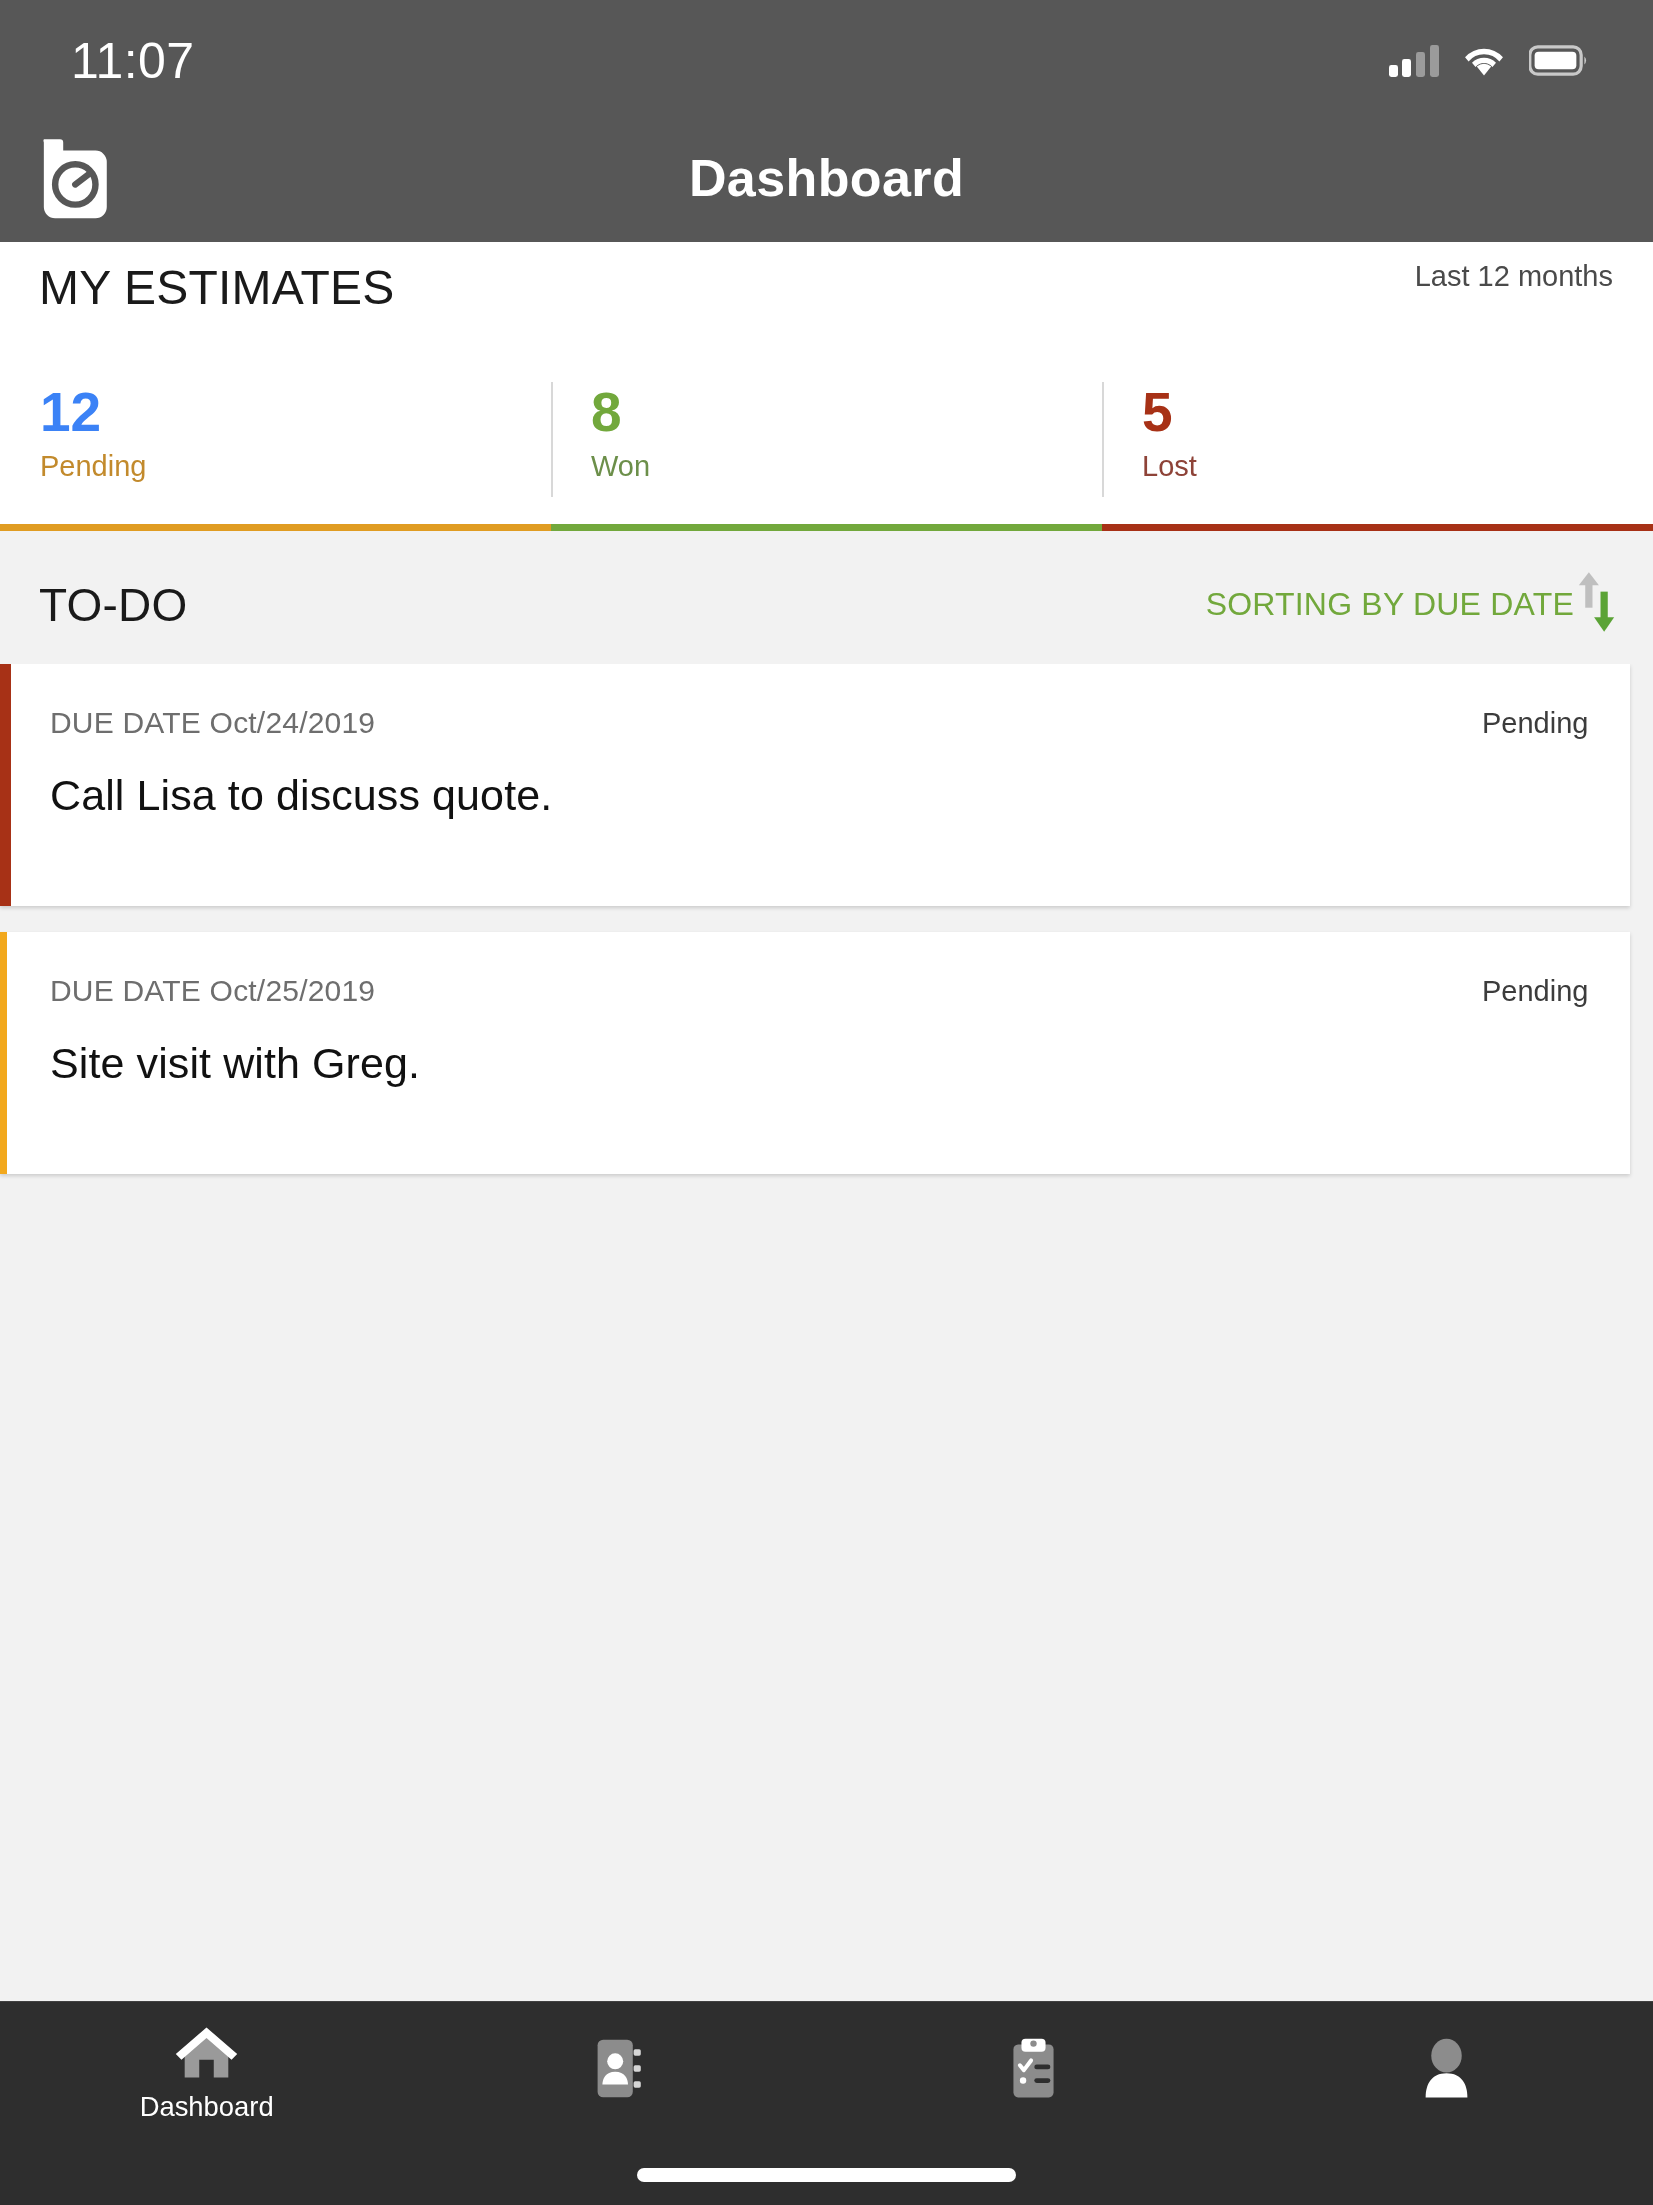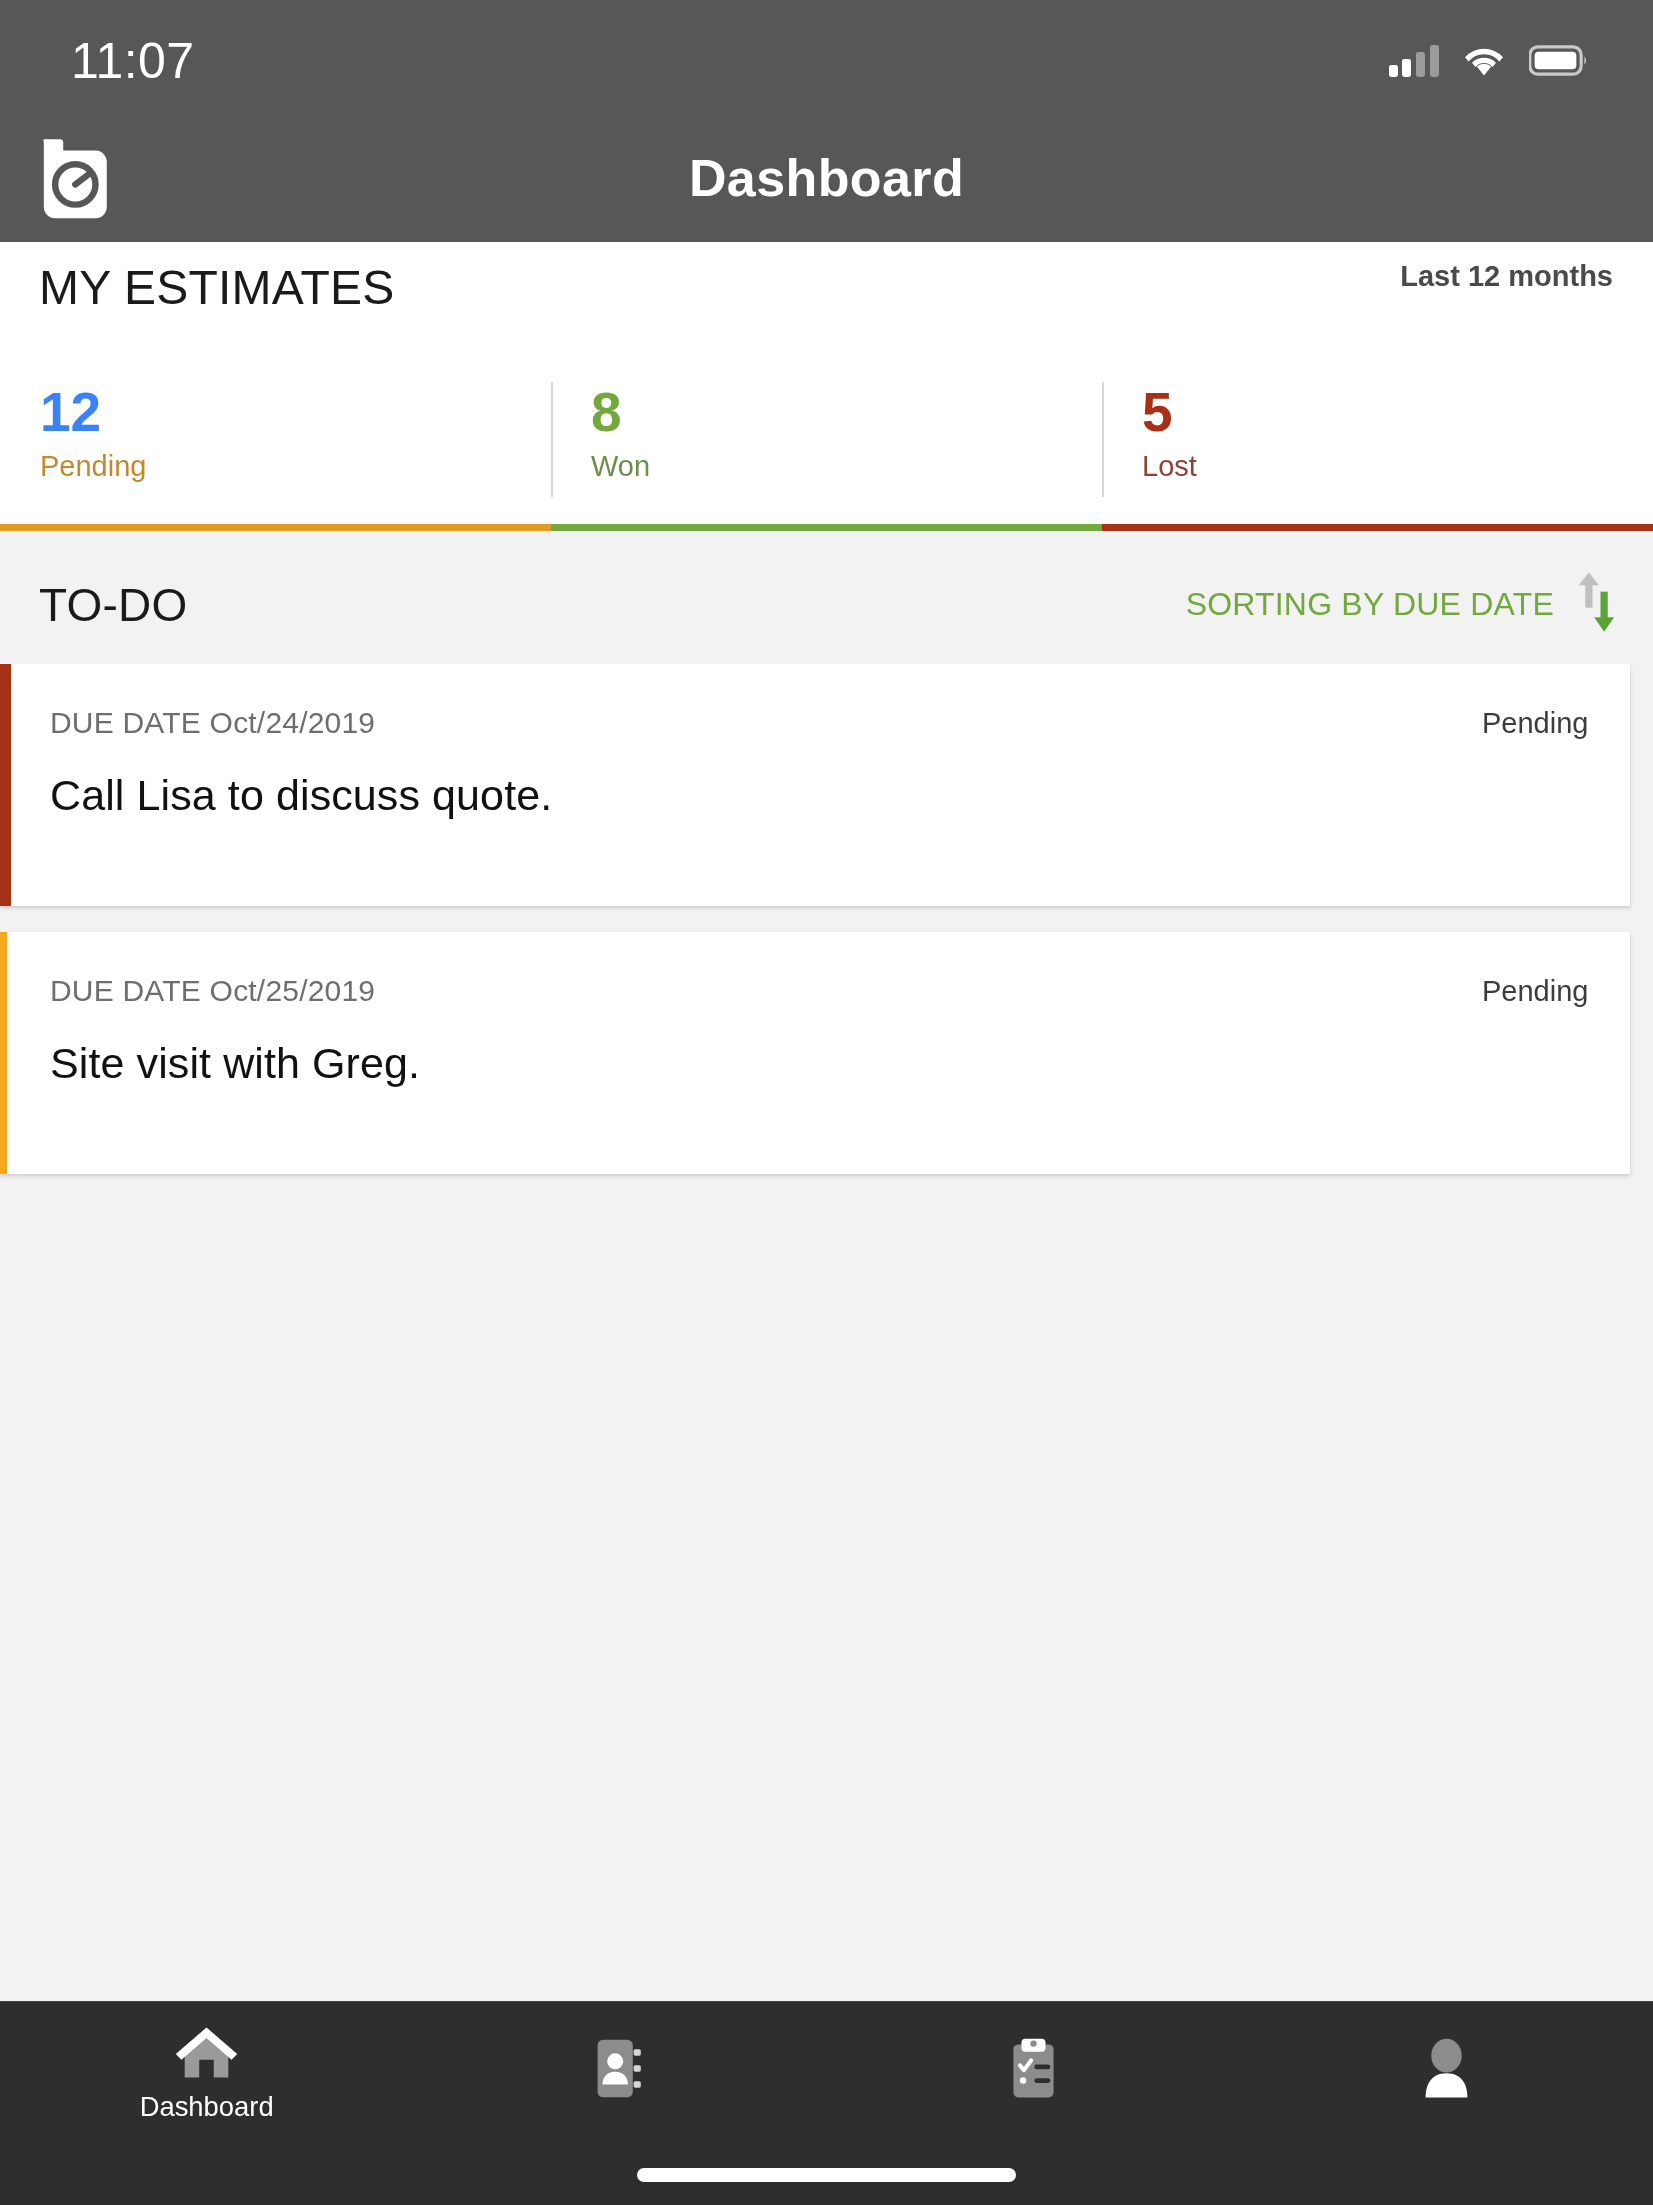--- a/index.html
+++ b/index.html
@@ -104,21 +104,21 @@
   }
   .estimates-title {
     font-size: 48px;
     color: #1A1A1A;
     letter-spacing: 0.2px;
     font-weight: 400;
   }
   .estimates-range {
     font-size: 29px;
     color: #4A4A4A;
-    font-weight: 700;
+    font-weight: 400;
   }
 
   .stats-row {
     display: flex;
     padding: 0;
     height: 161px;
   }
   .stat {
     flex: 1 1 0;
     position: relative;
@@ -164,21 +164,21 @@
   }
   .todo-title {
     font-size: 46px;
     color: #1A1A1A;
     font-weight: 400;
     letter-spacing: 0.2px;
   }
   .sort-control {
     display: flex;
     align-items: center;
-    gap: 20px;
+    gap: 0;
   }
   .sort-label {
     font-size: 32px;
     color: #72A83C;
     font-weight: 500;
     letter-spacing: 0.2px;
   }
   .sort-arrows { width: 45px; height: 65px; display: block; }
 
   

